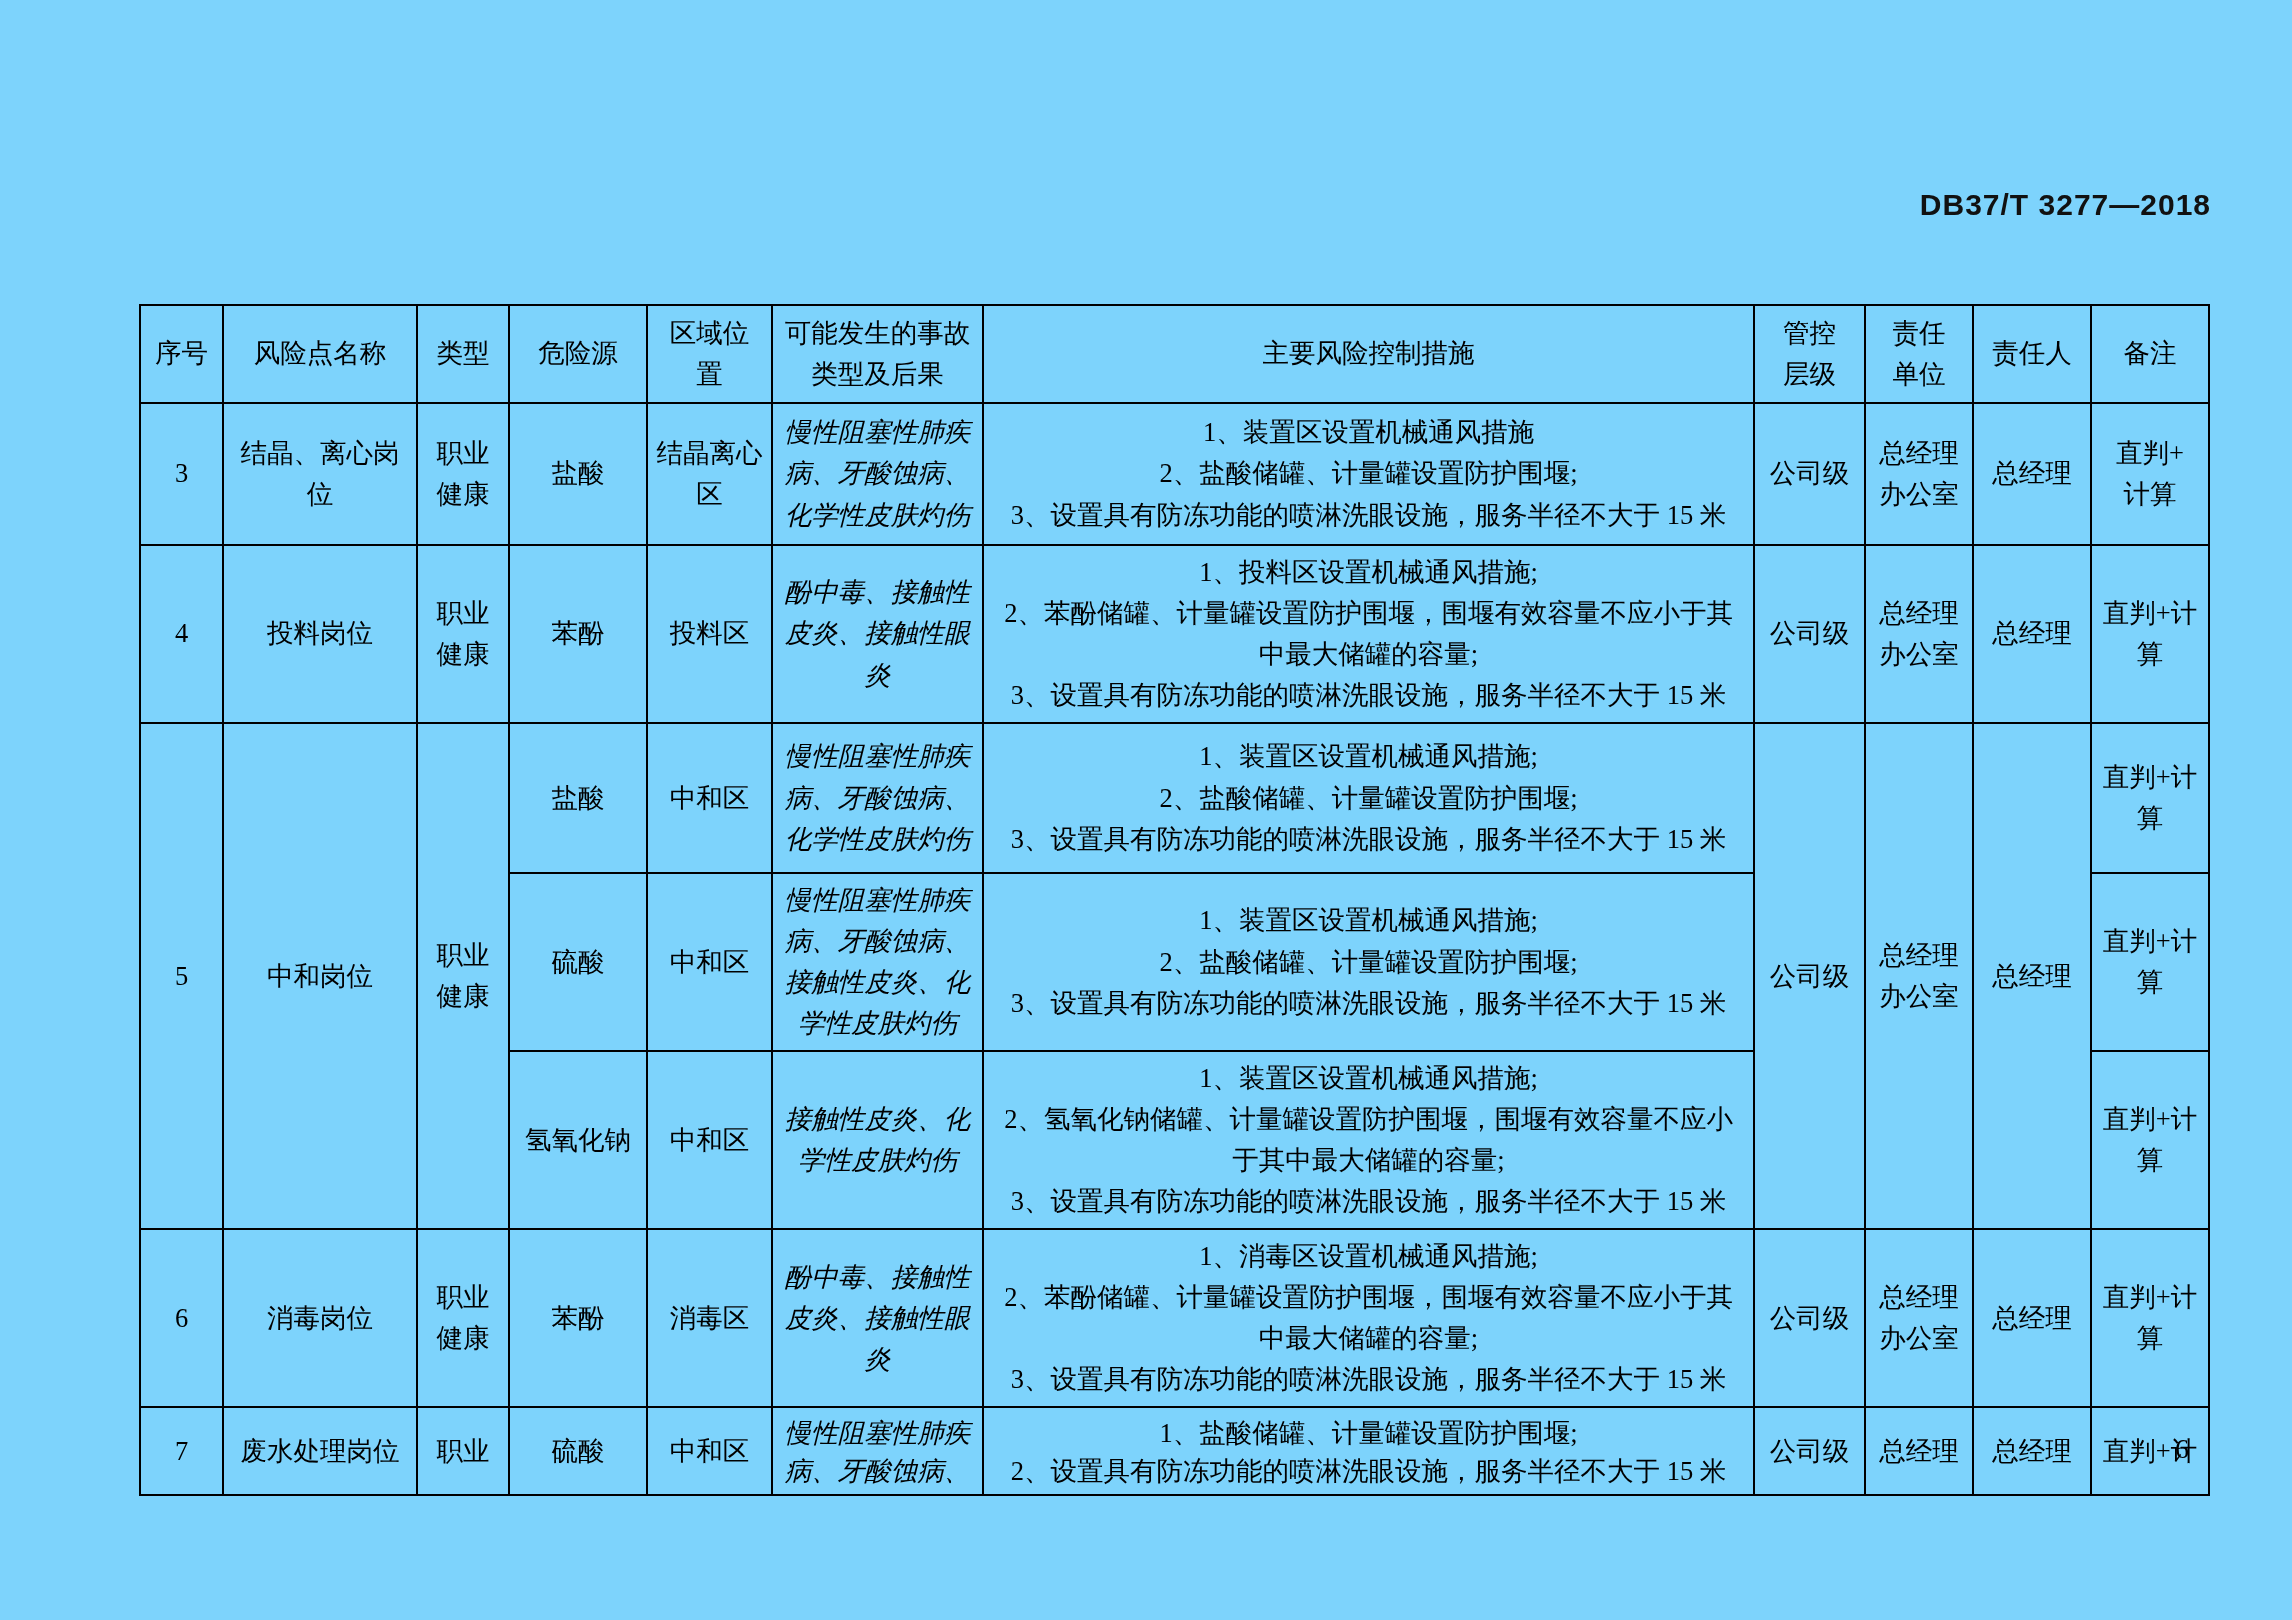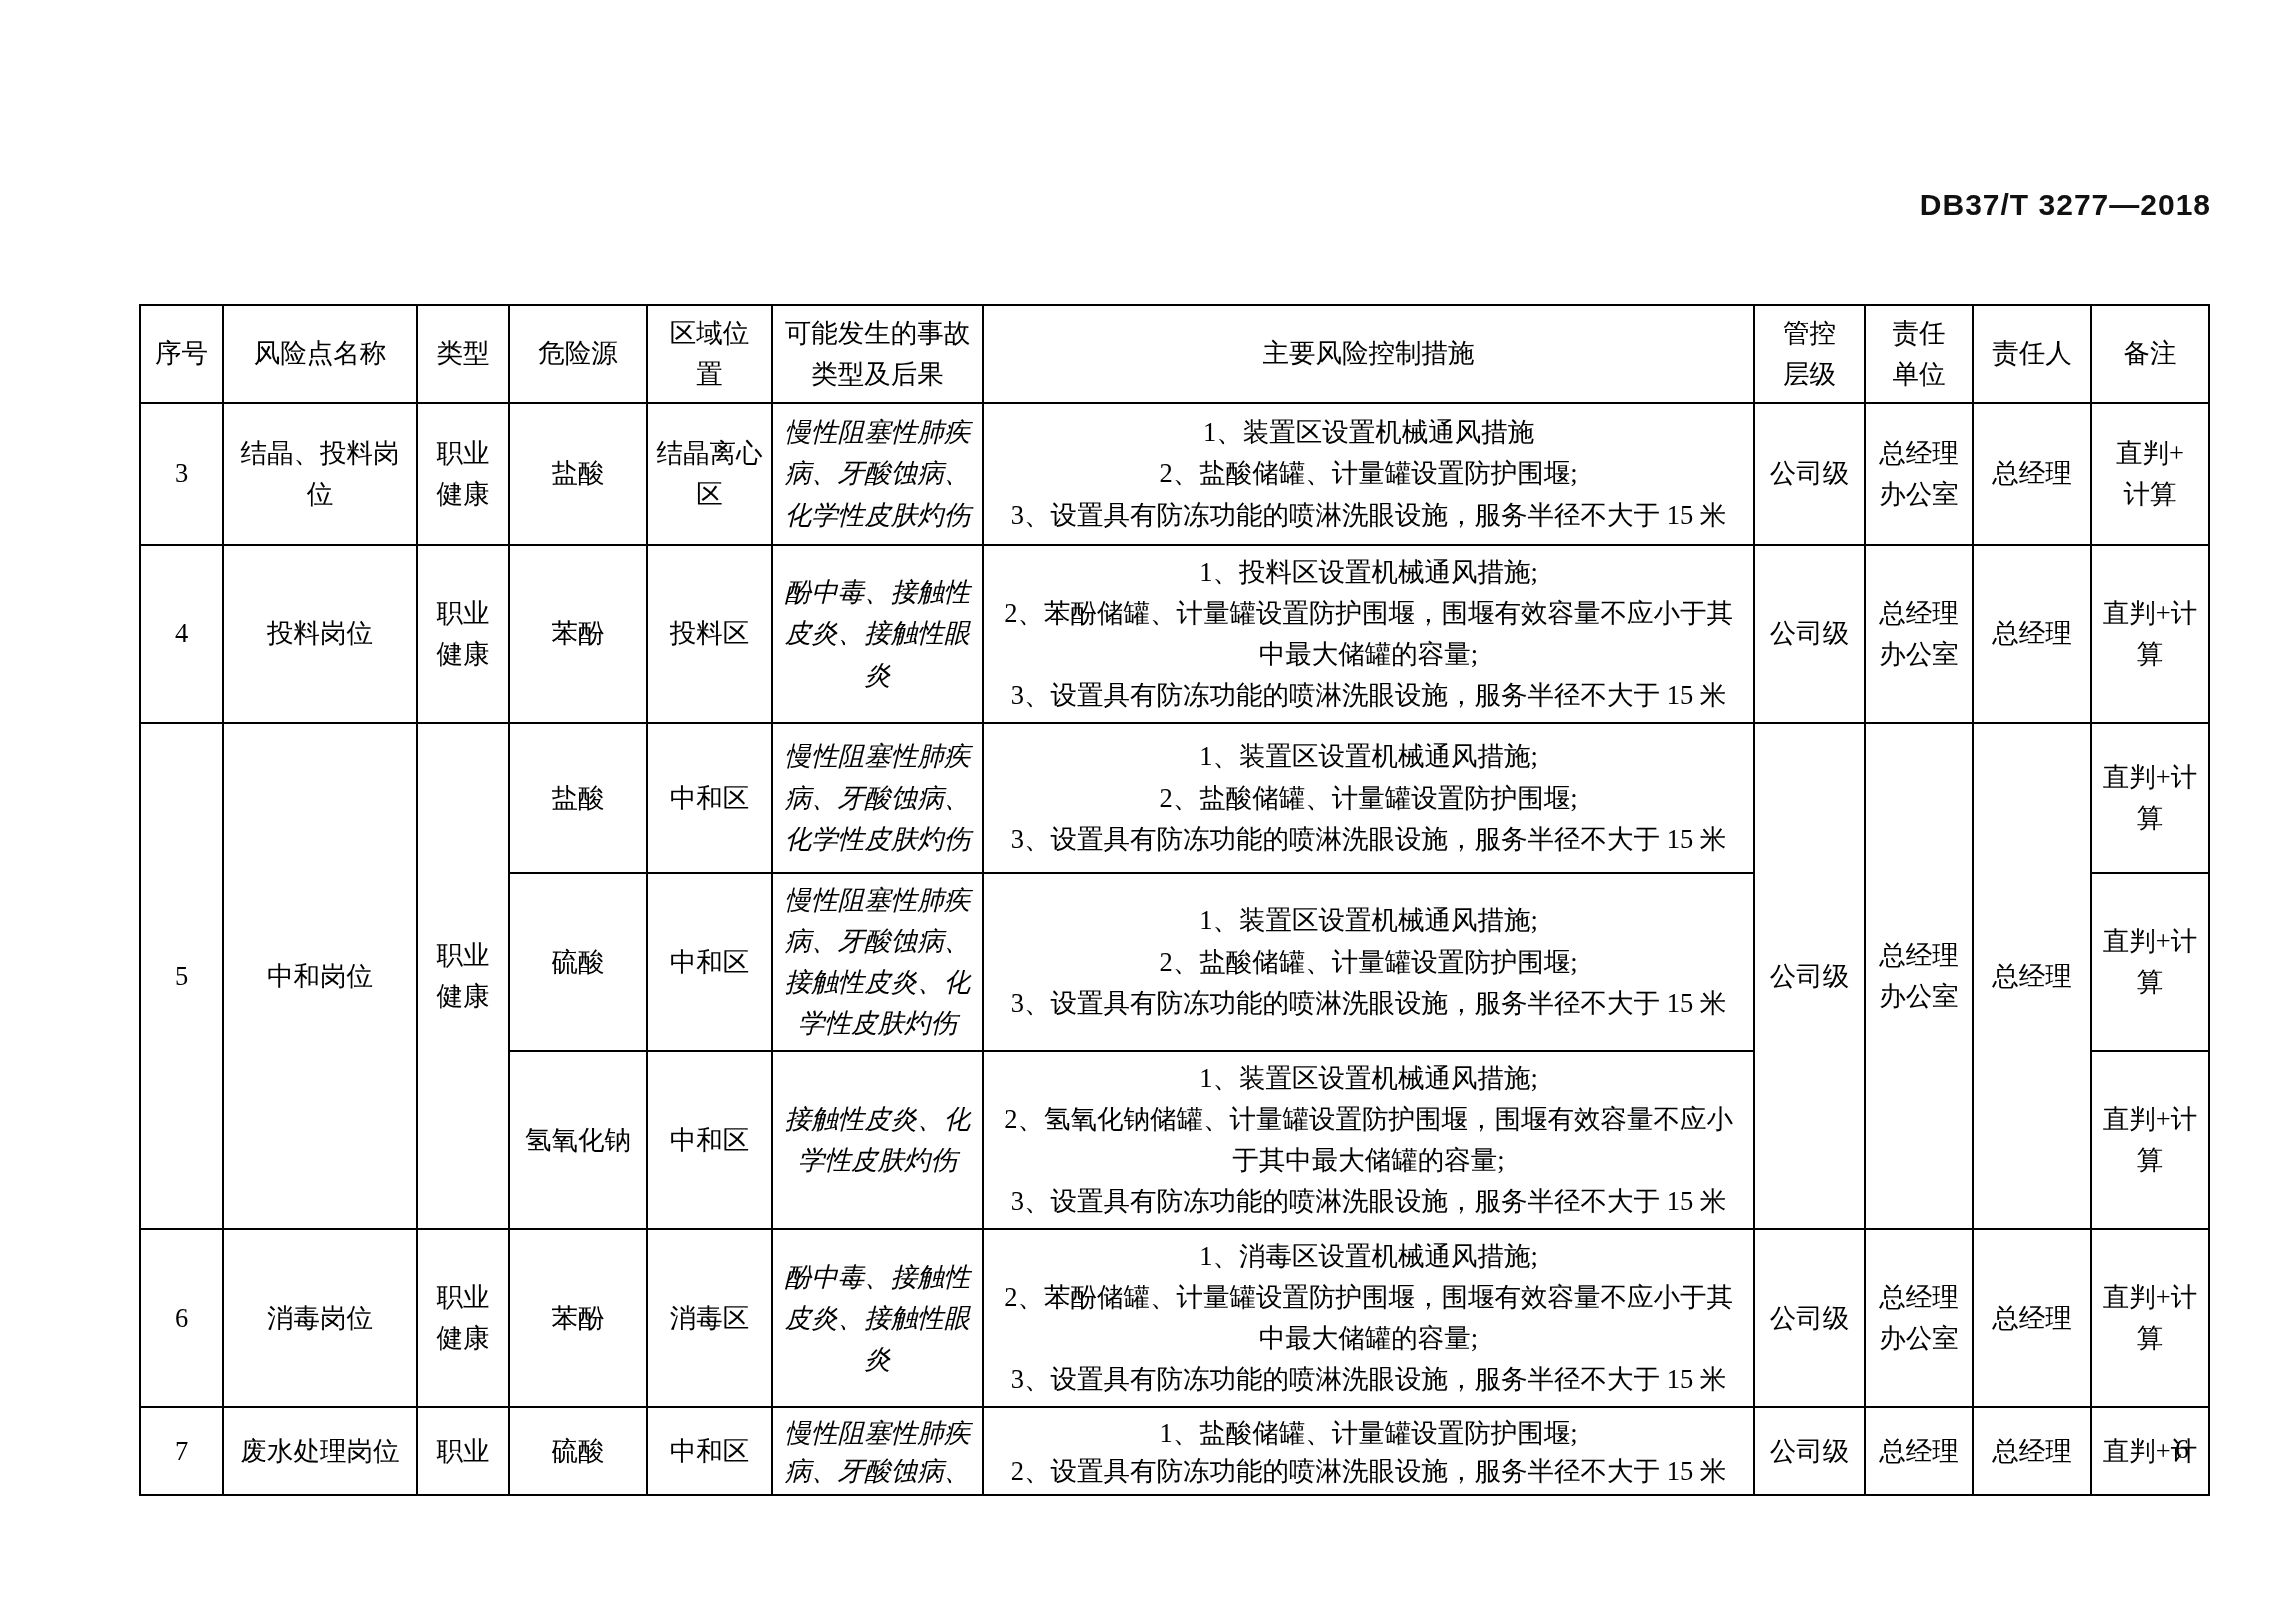--- a/index.html
+++ b/index.html
@@ -1,17 +1,17 @@
 <!DOCTYPE html>
 <html><head>
 <meta charset="utf-8">
 <style>
   html,body { margin:0; padding:0; background:#e8e8e8; }
   .page {
-    position:relative; width:2293px; height:1620px; background:#ffffff;
+    position:relative; width:2293px; height:1620px; background:#7dd3fc;
     font-family:"Liberation Serif","DejaVu Serif",serif; color:#000;
     overflow:hidden;
   }
   .stdnum {
     position:absolute; top:188px; right:82px;
     font-family:"Liberation Sans","DejaVu Sans",sans-serif;
     font-size:30px; font-weight:600; letter-spacing:1px; color:#111;
   }
   .tbl-title {
     position:absolute; top:257px; left:139px; width:2069px;
@@ -82,21 +82,21 @@
         <th class="prewrap">管控
 层级</th>
         <th class="prewrap">责任
 单位</th>
         <th>责任人</th>
         <th>备注</th>
       </tr>
 
       <tr style="height:142px">
         <td>3</td>
-        <td class="name">结晶、投料岗位</td>
+        <td class="name">结晶、离心岗位</td>
         <td>职业健康</td>
         <td class="hazard">盐酸</td>
         <td>结晶离心区</td>
         <td class="accident">慢性阻塞性肺疾病、牙酸蚀病、化学性皮肤灼伤</td>
         <td class="measures">1、装置区设置机械通风措施
 2、盐酸储罐、计量罐设置防护围堰;
 3、设置具有防冻功能的喷淋洗眼设施，服务半径不大于 15 米</td>
         <td>公司级</td>
         <td>总经理办公室</td>
         <td>总经理</td>

